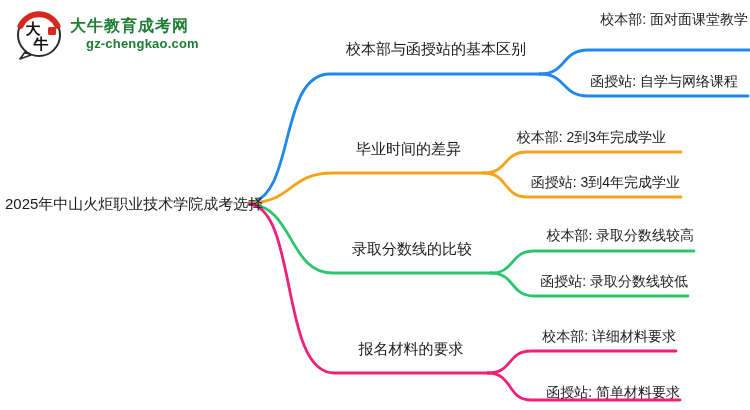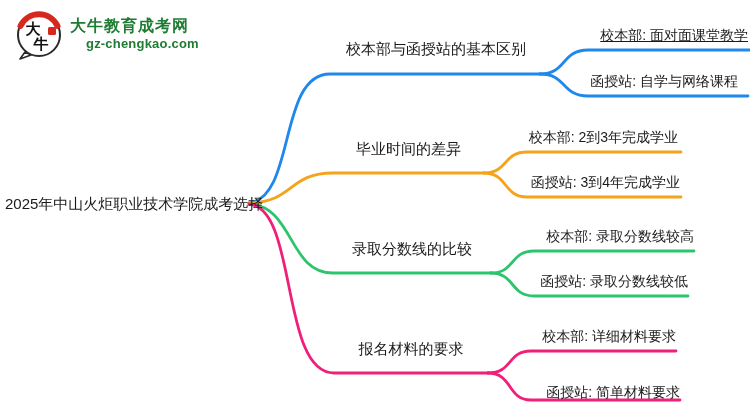--- a/index.html
+++ b/index.html
@@ -64,25 +64,25 @@
     </div>
   </div>
 
   <div class="lbl root-lbl">2025年中山火炬职业技术学院成考选择</div>
 
   <div class="lbl branch-lbl" style="left:330px;top:38px;width:212px;">校本部与函授站的基本区别</div>
   <div class="lbl branch-lbl" style="left:333px;top:138px;width:151px;">毕业时间的差异</div>
   <div class="lbl branch-lbl" style="left:333px;top:238px;width:158px;">录取分数线的比较</div>
   <div class="lbl branch-lbl" style="left:334px;top:338px;width:154px;">报名材料的要求</div>
 
-  <div class="lbl leaf-lbl" style="right:2px;top:25px;text-decoration:underline;">校本部: 面对面课堂教学</div>
+  <div class="lbl leaf-lbl" style="right:2px;top:9px;">校本部: 面对面课堂教学</div>
   <div class="lbl leaf-lbl" style="right:12px;top:71px;">函授站: 自学与网络课程</div>
 
-  <div class="lbl leaf-lbl" style="right:72px;top:127px;">校本部: 2到3年完成学业</div>
+  <div class="lbl leaf-lbl" style="right:84px;top:127px;">校本部: 2到3年完成学业</div>
   <div class="lbl leaf-lbl" style="right:70px;top:172px;text-align:center;">函授站: 3到4年完成学业</div>
 
-  <div class="lbl leaf-lbl" style="right:56px;top:226px;">校本部: 录取分数线较高</div>
+  <div class="lbl leaf-lbl" style="right:56px;top:226px;font-family:Liberation Serif, serif;">校本部: 录取分数线较高</div>
   <div class="lbl leaf-lbl" style="right:62px;top:271px;">函授站: 录取分数线较低</div>
 
   <div class="lbl leaf-lbl" style="right:74px;top:326px;">校本部: 详细材料要求</div>
   <div class="lbl leaf-lbl" style="right:70px;top:382px;">函授站: 简单材料要求</div>
 
 </div>
 
 </body></html>

